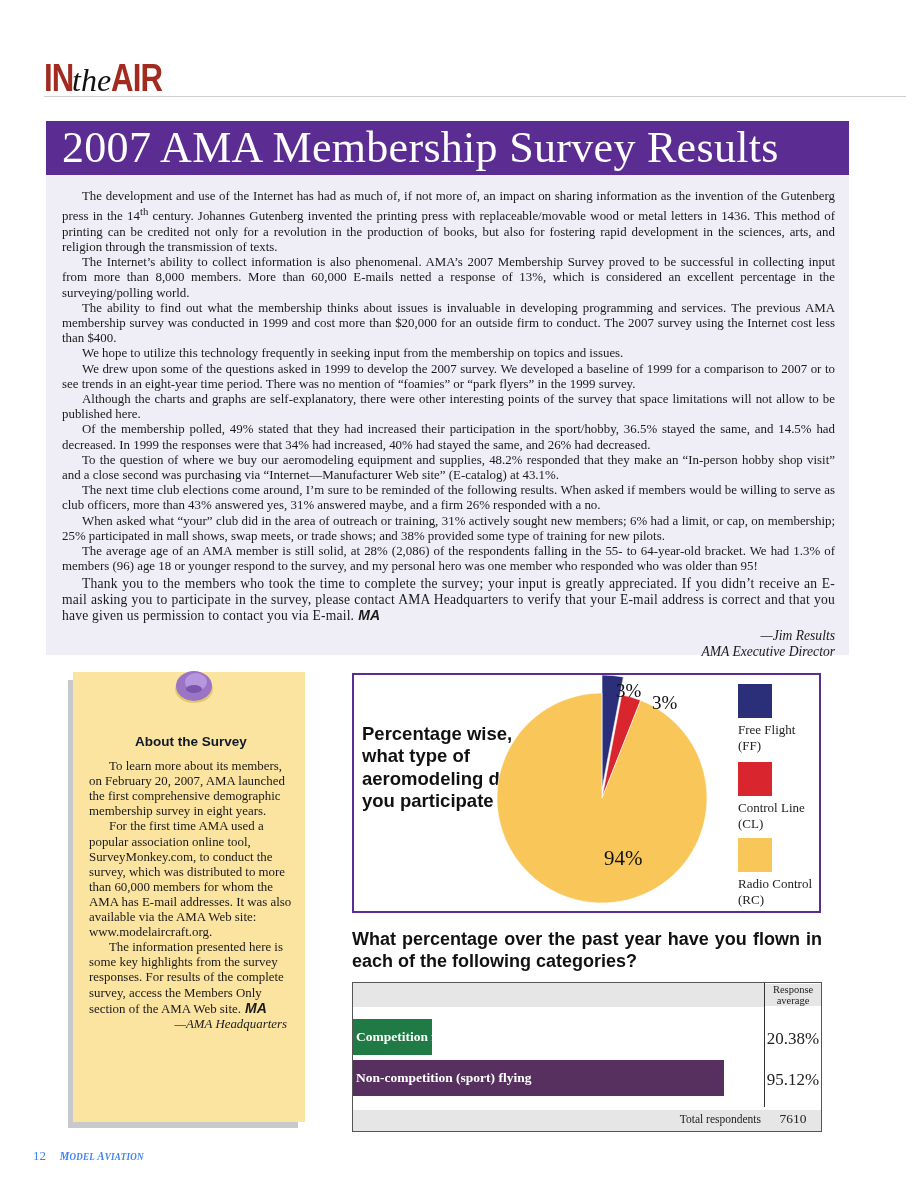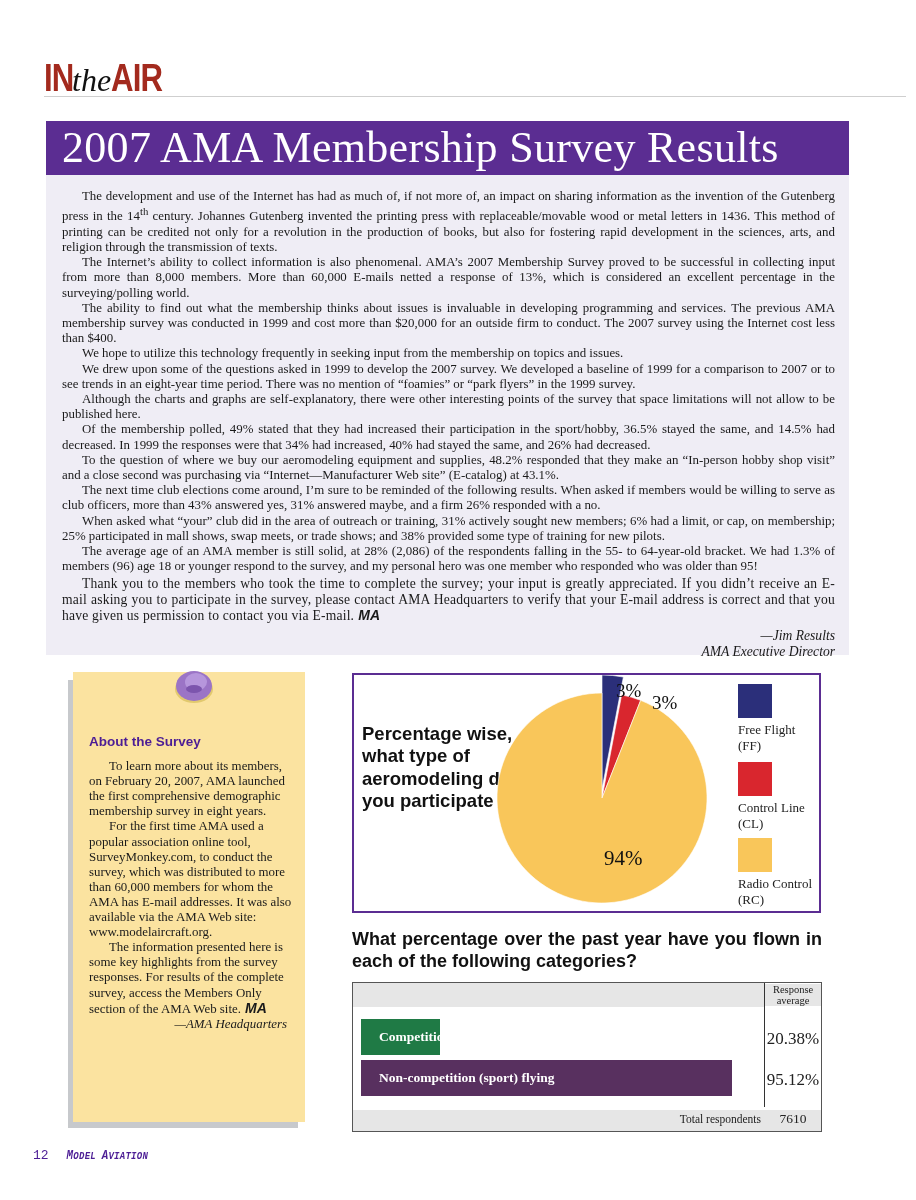--- a/index.html
+++ b/index.html
@@ -16,44 +16,44 @@
   .title-bar { position: absolute; left: 46px; top: 121px; width: 803px; height: 54px; background: #5b2d92; color: #fff; font-family: "Liberation Serif", serif; font-size: 44px; line-height: 54px; padding-left: 16px; letter-spacing: 0.3px; white-space: nowrap; }
 
   .article { position: absolute; left: 46px; top: 175px; width: 803px; height: 480px; background: #efedf5; padding: 14px 14px 0 16px; font-size: 12.9px; line-height: 15.2px; text-align: justify; }
   .article p { text-indent: 20px; }
   .article p.thanks { font-size: 13.6px; line-height: 15.8px; margin-top: 2px; letter-spacing: 0.2px; }
   .ma-mark { font-family: "Liberation Sans", sans-serif; font-weight: bold; font-style: italic; font-size: 14px; margin-left: 4px; }
   .sig { text-align: right; font-style: italic; font-size: 13.6px; line-height: 16px; padding-right: 0px; margin-top: 4px; }
 
   .note-shadow { position: absolute; left: 68px; top: 680px; width: 230px; height: 448px; background: #c7c9cc; }
   .note { position: absolute; left: 73px; top: 672px; width: 232px; height: 450px; background: #fbe3a0; padding: 62px 12px 0 16px; font-size: 12.9px; line-height: 15.1px; }
-  .note h3 { font-family: "Liberation Sans", sans-serif; font-weight: bold; font-size: 13.5px; text-align: left; margin-bottom: 10px; color: #4c1d95; }
+  .note h3 { font-family: "Liberation Sans", sans-serif; font-weight: bold; font-size: 13.5px; text-align: center; margin-bottom: 10px; color: #0f172a; }
   .note p { text-indent: 20px; }
   .note .sig2 { text-align: right; font-style: italic; padding-right: 6px; }
   .pin { position: absolute; left: 172px; top: 665px; width: 44px; height: 40px; }
 
   .pie-box { position: absolute; left: 352px; top: 673px; width: 469px; height: 240px; border: 2px solid #5b2d92; background: #fff; }
   .pie-q { position: absolute; left: 8px; top: 48px; width: 170px; font-family: "Liberation Sans", sans-serif; font-weight: bold; font-size: 18.5px; line-height: 22.4px; color: #111; }
   .pie-svg { position: absolute; left: 0; top: 0; }
   .legend-item { position: absolute; left: 384px; width: 80px; }
   .legend-swatch { width: 34px; height: 34px; }
   .legend-label { font-size: 13px; line-height: 16px; margin-top: 4px; color: #222; }
 
   .bar-title { position: absolute; left: 352px; top: 928px; width: 470px; font-family: "Liberation Sans", sans-serif; font-weight: bold; font-size: 18px; line-height: 22px; text-align: justify; color: #111; }
   .bar-box { position: absolute; left: 352px; top: 982px; width: 470px; height: 150px; border: 1px solid #555; background: #fff; }
   .bar-header-band { position: absolute; left: 0; top: 0; width: 411px; height: 24px; background: #e6e6e6; }
   .bar-divider { position: absolute; left: 411px; top: 0; width: 1px; height: 124px; background: #333; }
   .resp-hdr { position: absolute; left: 412px; top: 1px; width: 56px; font-size: 10.5px; line-height: 11px; text-align: center; color: #222; background: #e6e6e6; height: 22px; }
-  .bar { position: absolute; left: 8px; height: 36px; color: #fff; font-weight: bold; font-size: 13.5px; line-height: 36px; padding-left: 18px; white-space: nowrap; }
+  .bar { position: absolute; left: 0; height: 36px; color: #fff; font-weight: bold; font-size: 13.5px; line-height: 36px; padding-left: 3px; white-space: nowrap; }
   .bar-val { position: absolute; left: 412px; width: 56px; text-align: center; font-size: 17px; color: #222; }
   .bar-footer { position: absolute; left: 0; top: 127px; width: 468px; height: 21px; background: #e6e6e6; }
   .total-label { position: absolute; right: 60px; top: 130px; font-size: 11.5px; color: #222; }
   .total-val { position: absolute; left: 412px; width: 56px; top: 128px; text-align: center; font-size: 13.5px; color: #222; }
 
-  .footer { position: absolute; left: 33px; top: 1148px; font-family: Liberation Mono, monospace; font-size: 13px; color: #4c1d95; }
+  .footer { position: absolute; left: 33px; top: 1148px; font-family: Liberation Serif, serif; font-size: 13px; color: #3b82f6; }
   .footer .pub { font-weight: bold; font-style: italic; font-size: 10px; letter-spacing: 0.3px; margin-left: 6px; transform: scaleX(0.9); display: inline-block; }
   .footer .pub .big { font-size: 12px; }
 </style>
 </head>
 <body>
 
 <div class="masthead">
   <div class="brand">
     <span class="in">IN</span><span class="the">the</span><span class="air">AIR</span>
   </div>

